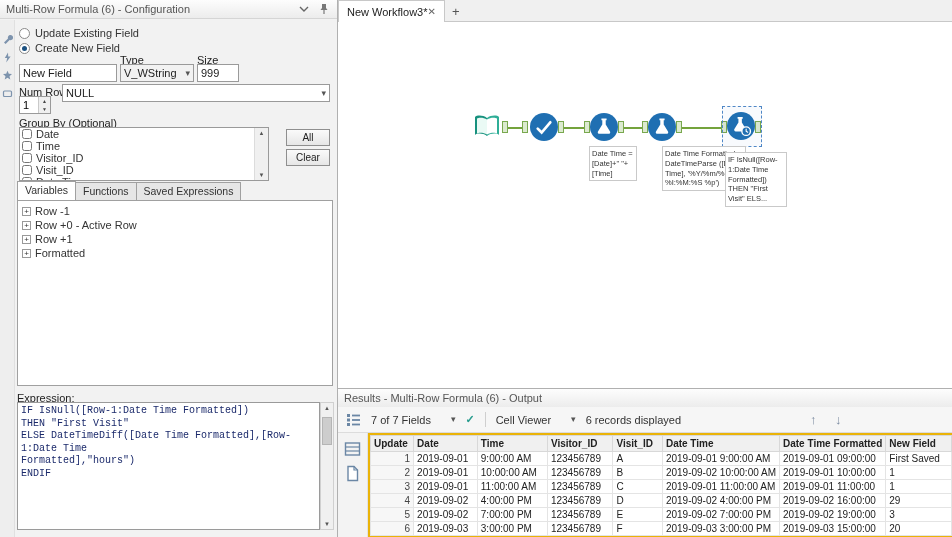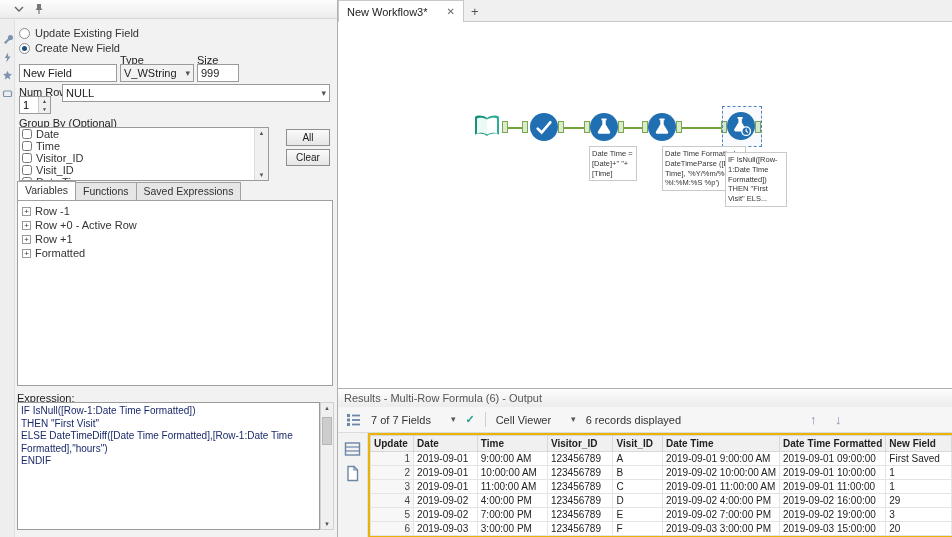--- a/index.html
+++ b/index.html
@@ -39,30 +39,30 @@
     text-align:center;line-height:15px;cursor:pointer;color:#222}
   .tabs{position:absolute;display:flex;align-items:flex-end;height:18px}
   .tab{border:1px solid #a0a0a0;border-bottom:none;background:#e6e6e6;padding:2px 7px 3px;font-size:10.5px;
     margin-right:-1px;cursor:pointer;color:#333}
   .tab.active{background:#fff;position:relative;z-index:2;padding-bottom:4px}
   .treebox{position:absolute;background:#fff;border:1px solid #a0a0a0;padding:3px 0 0 4px;overflow:hidden}
   .tree-item{display:flex;align-items:center;gap:4px;height:14px;cursor:pointer;white-space:nowrap}
   .expander{display:inline-block;width:9px;height:9px;border:1px solid #999;background:#fff;font-size:8px;
     line-height:7px;text-align:center;color:#333}
   .exprbox{position:absolute;background:#fff;border:1px solid #9a9a9a;padding:2px 3px;
-    font-family:Liberation Sans, sans-serif;font-size:10px;line-height:1.25;color:#1b2a6b;white-space:pre-wrap;overflow:hidden}
+    font-family:Liberation Mono, monospace;font-size:10px;line-height:1.25;color:#1b2a6b;white-space:pre-wrap;overflow:hidden}
   .vscroll{position:absolute;width:14px;background:#f0f0f0;border:1px solid #d0d0d0;display:flex;flex-direction:column;
     justify-content:space-between;align-items:center}
   .vscroll span{font-size:6px;color:#555;line-height:10px;cursor:pointer}
   .vscroll .thumb{width:10px;height:28px;background:#cdcdcd;border:1px solid #b5b5b5;margin-top:2px}
 
   
   #canvas{position:absolute;left:338px;top:0;width:614px;height:389px;background:#fff;border-bottom:1px solid #b0b0b0}
   .tabbar{position:absolute;left:0;top:0;right:0;height:22px;background:#f0f0f0;border-bottom:1px solid #c8c8c8;display:flex}
-  .wf-tab{display:flex;align-items:center;gap:19px;background:#fff;border:1px solid #c8c8c8;border-bottom:none;
+  .wf-tab{display:flex;align-items:center;gap:0;background:#fff;border:1px solid #c8c8c8;border-bottom:none;
     padding:0 8px;height:22px;font-size:11px;color:#222;cursor:pointer}
   .wf-tab .x{color:#666;font-size:10px;cursor:pointer}
   .add-tab{width:22px;height:22px;display:flex;align-items:center;justify-content:center;color:#555;font-size:13px;cursor:pointer}
   .tool-circle{position:absolute;width:28px;height:28px;border-radius:50%;background:#1f6fb2;display:flex;
     align-items:center;justify-content:center;cursor:pointer}
   .anchor{position:absolute;width:6px;height:12px;background:#dcead0;border:1px solid #79a84e;top:121px}
   .conn{position:absolute;height:2px;background:#74a33c;top:127px}
   .annot{position:absolute;background:#fff;border:1px solid #c9c9c9;font-size:7.5px;line-height:1.3;color:#333;padding:2px}
   .sel-rect{position:absolute;border:1px dashed #4f87c6;background:rgba(80,135,200,0.04)}
 
@@ -82,20 +82,21 @@
   #results-table th{background:#f0f0f0;border:1px solid #d8d8d8;font-weight:bold;text-align:left;padding:1px 3px;
     height:16px;white-space:nowrap;overflow:hidden;color:#222}
   #results-table td{border:1px solid #e4e4e4;padding:0 3px;height:14px;white-space:nowrap;overflow:hidden;background:#fff;color:#222}
   #results-table td.rec{text-align:right;background:#f7f7f7;color:#444}
 </style>
 </head>
 <body>
 
 <div id="config">
   <div class="panel-header">
+    <span class="panel-title">Multi-Row Formula (6) - Configuration</span>
     <span class="hdr-ico">
       <svg width="10" height="6" viewBox="0 0 10 6">
           <polyline points="1,1 5,5 9,1" fill="none" stroke="#666" stroke-width="1.4"></polyline>
         </svg>
     </span>
     <span class="hdr-ico">
       <svg width="10" height="12" viewBox="0 0 10 12">
           <path d="M3 1h4v4l1.5 2h-7L3 5z" fill="#777"></path>
           <line x1="5" y1="7" x2="5" y2="11" stroke="#777" stroke-width="1.2"></line>
         </svg>

